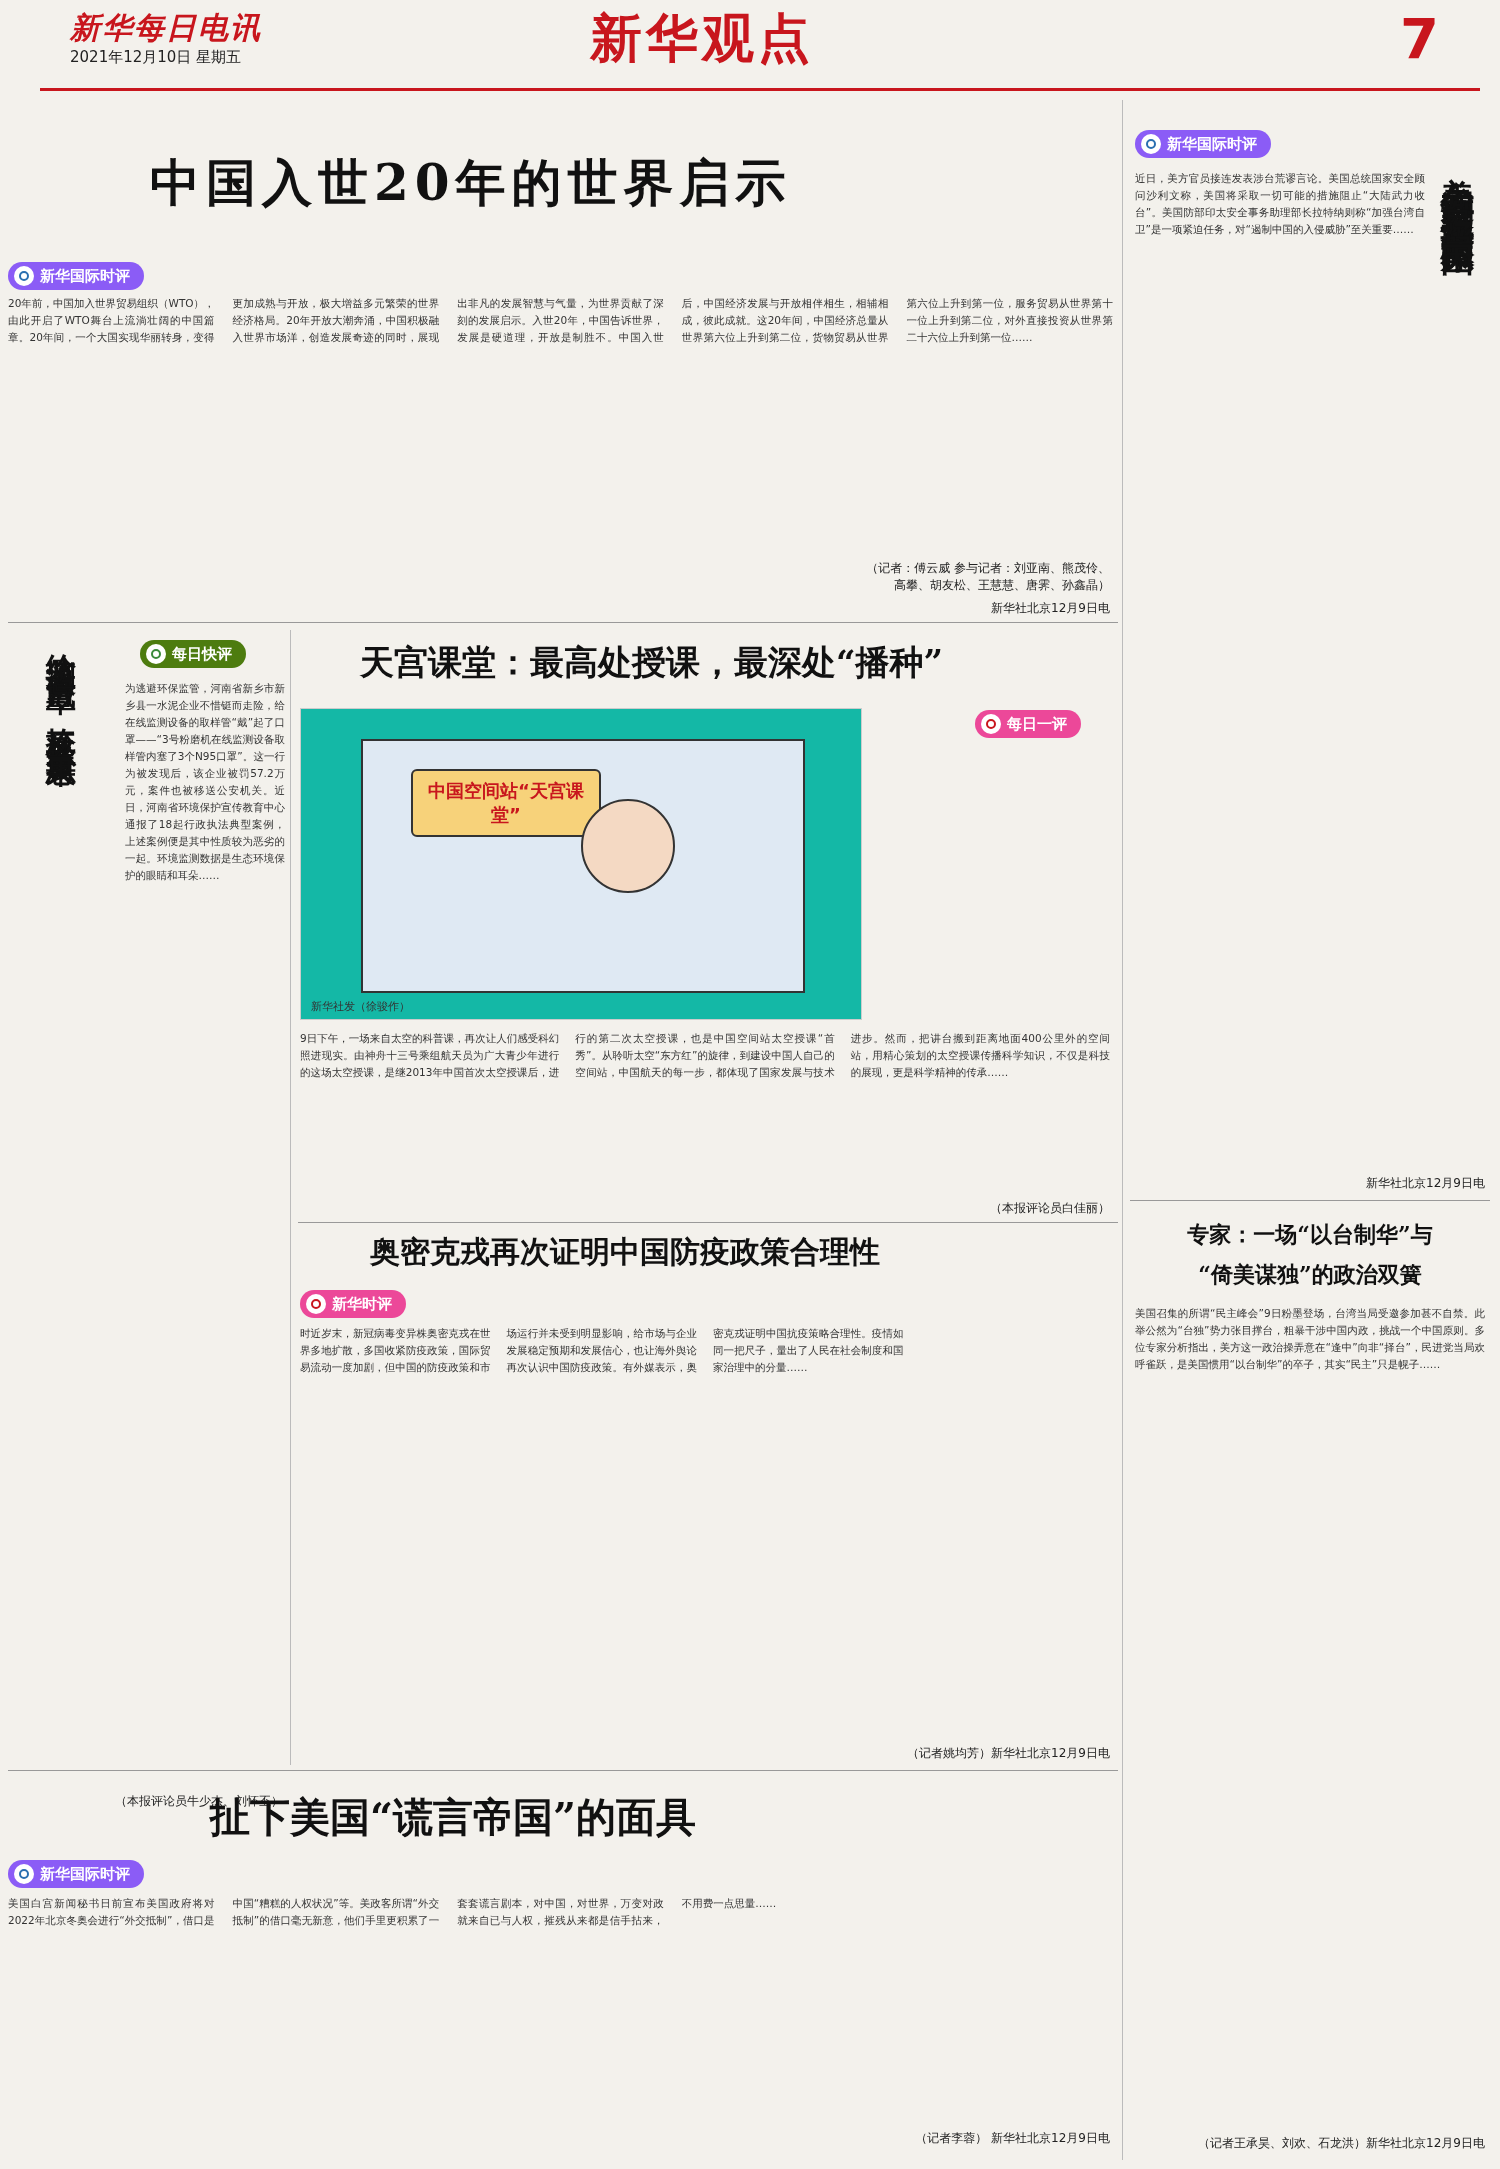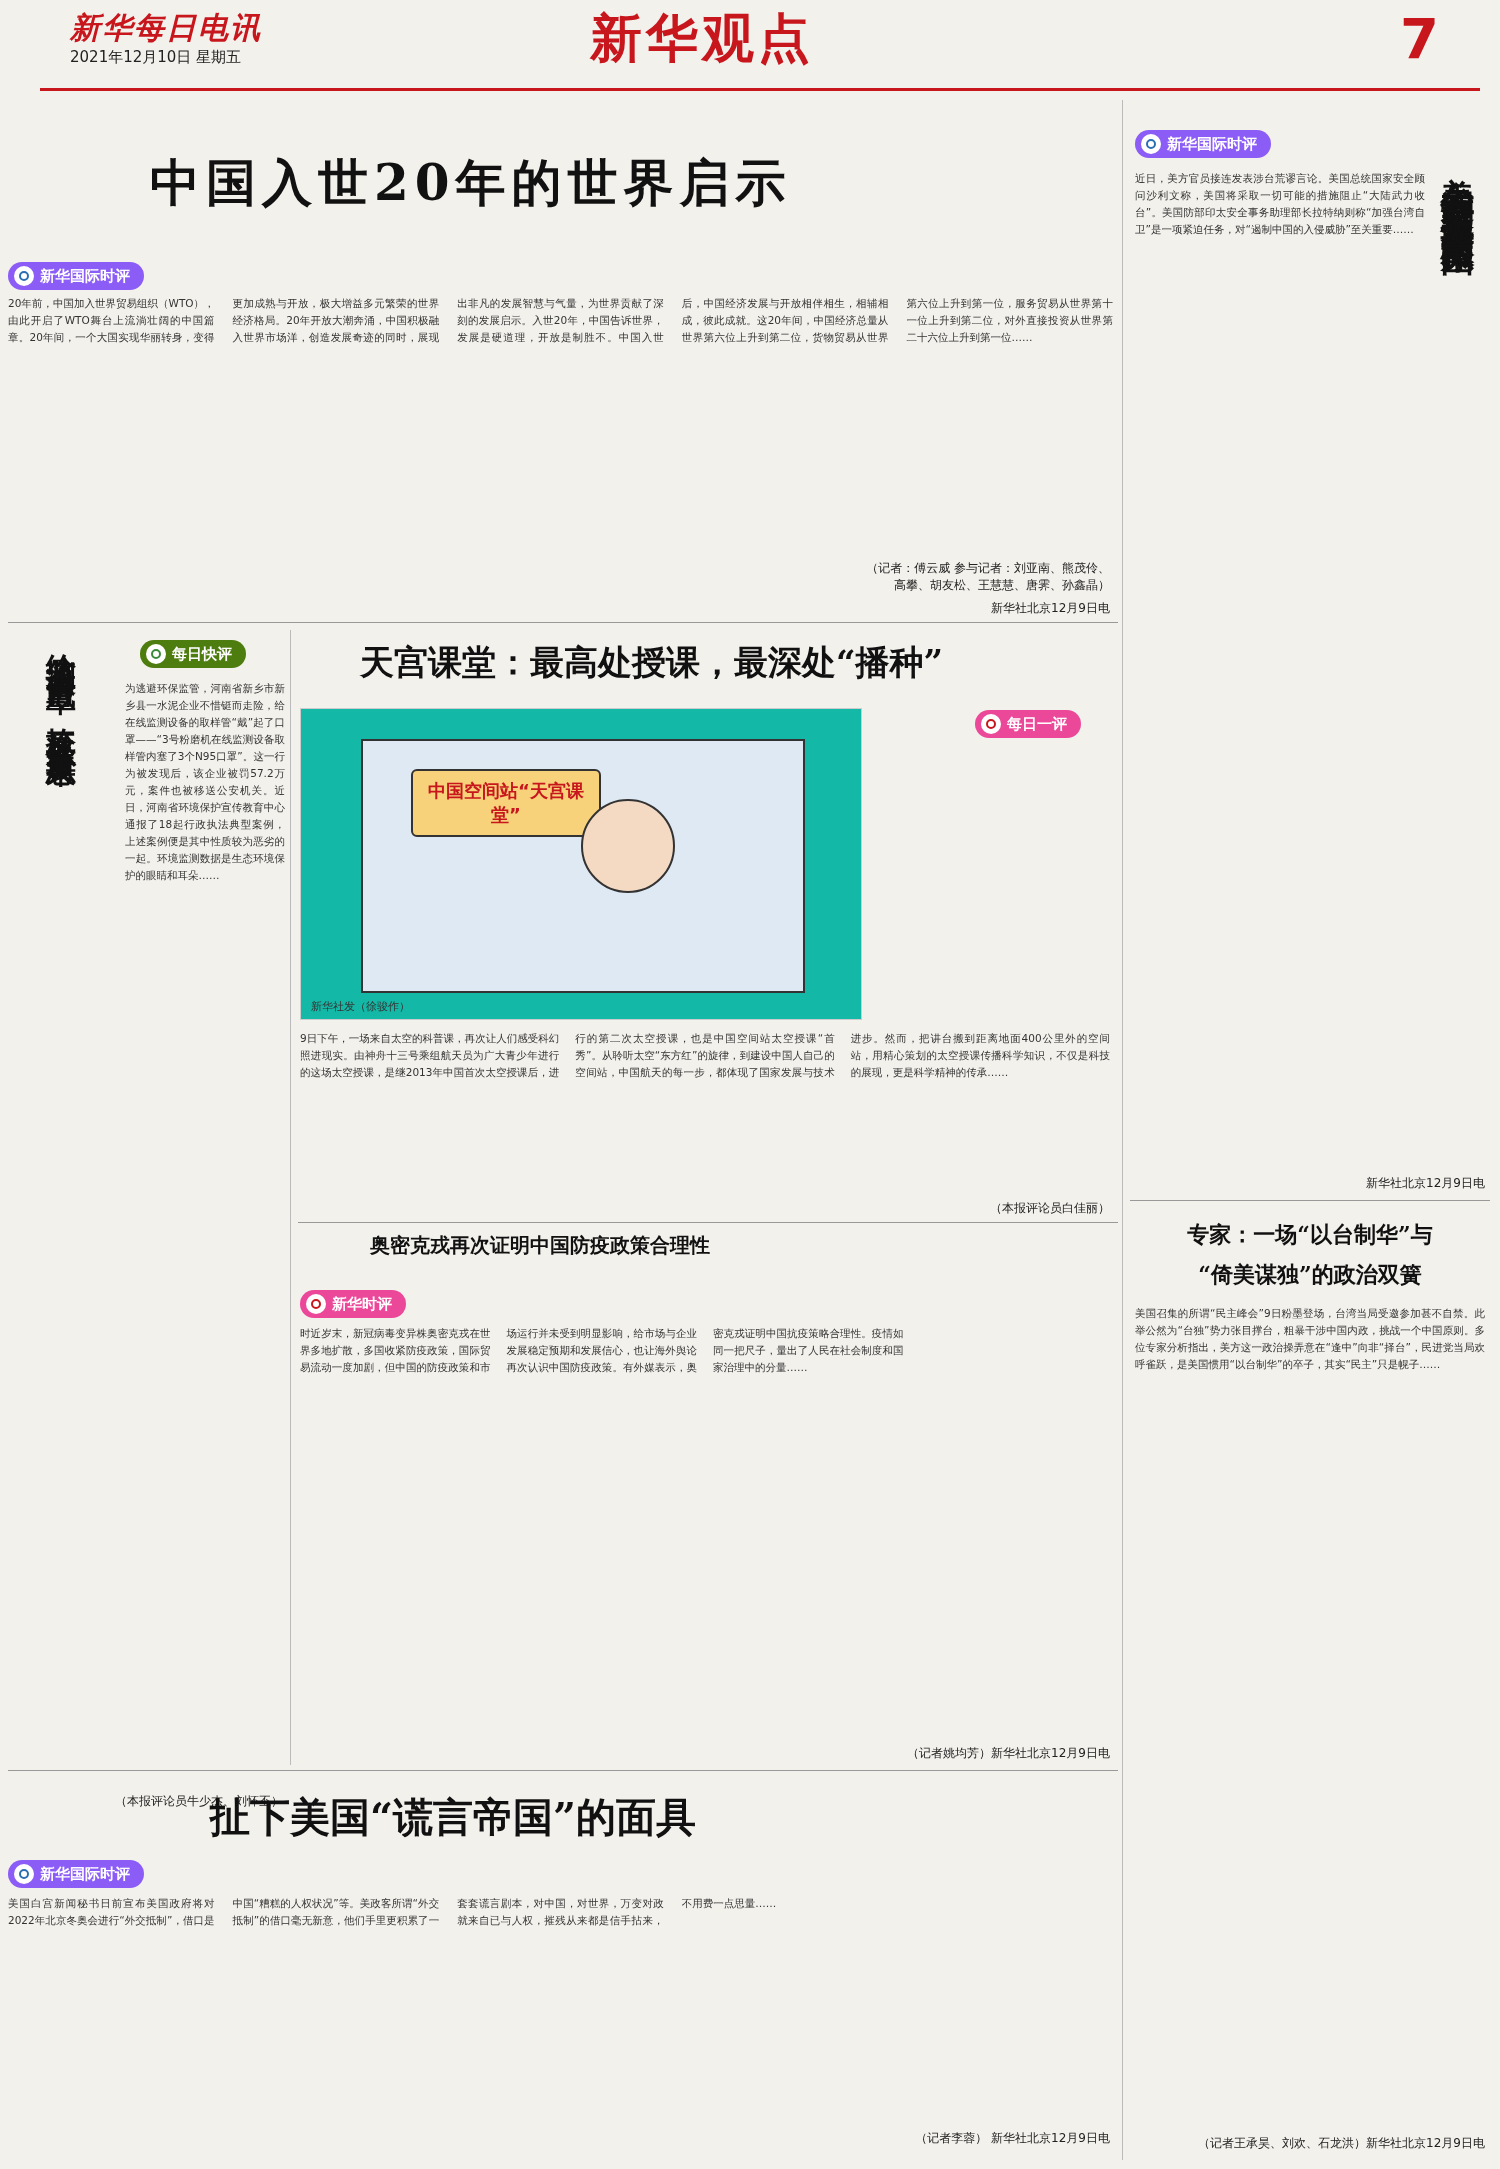--- a/index.html
+++ b/index.html
@@ -73,21 +73,21 @@
 <div class="abs" style="left:975px;top:710px;">
   <span class="tag red">
       <span class="ico"></span>
       <span>每日一评</span>
     </span>
 </div>
 <div class="abs col-text" style="left:300px;top:1030px;width:810px;height:180px;column-count:3;column-gap:16px;">9日下午，一场来自太空的科普课，再次让人们感受科幻照进现实。由神舟十三号乘组航天员为广大青少年进行的这场太空授课，是继2013年中国首次太空授课后，进行的第二次太空授课，也是中国空间站太空授课“首秀”。从聆听太空“东方红”的旋律，到建设中国人自己的空间站，中国航天的每一步，都体现了国家发展与技术进步。然而，把讲台搬到距离地面400公里外的空间站，用精心策划的太空授课传播科学知识，不仅是科技的展现，更是科学精神的传承……</div>
 <div class="abs byline" style="left:860px;top:1200px;width:250px;">（本报评论员白佳丽）</div>
 <div class="abs hrule" style="left:298px;top:1222px;width:820px;"></div>
 
-<div class="abs headline" style="left:370px;top:1232px;font-size:20px;">奥密克戎再次证明中国防疫政策合理性</div>
+<div class="abs headline" style="left:370px;top:1232px;font-size:30px;">奥密克戎再次证明中国防疫政策合理性</div>
 <div class="abs" style="left:300px;top:1290px;">
   <span class="tag red">
       <span class="ico"></span>
       <span>新华时评</span>
     </span>
 </div>
 <div class="abs col-text" style="left:300px;top:1325px;width:810px;height:420px;column-count:4;column-gap:16px;">时近岁末，新冠病毒变异株奥密克戎在世界多地扩散，多国收紧防疫政策，国际贸易流动一度加剧，但中国的防疫政策和市场运行并未受到明显影响，给市场与企业发展稳定预期和发展信心，也让海外舆论再次认识中国防疫政策。有外媒表示，奥密克戎证明中国抗疫策略合理性。疫情如同一把尺子，量出了人民在社会制度和国家治理中的分量……</div>
 <div class="abs byline" style="left:860px;top:1745px;width:250px;"><span>（记者姚均芳）</span><span>新华社北京12月9日电</span></div>
 <div class="abs hrule" style="left:8px;top:1770px;width:1110px;"></div>
 

